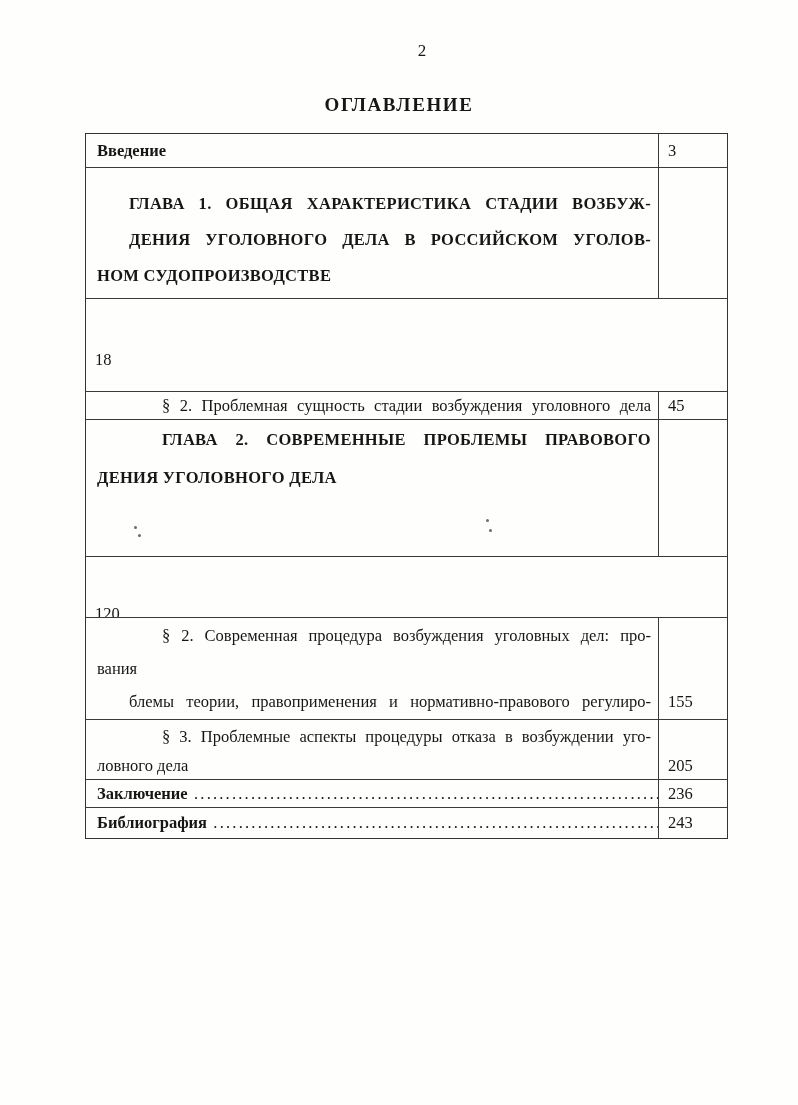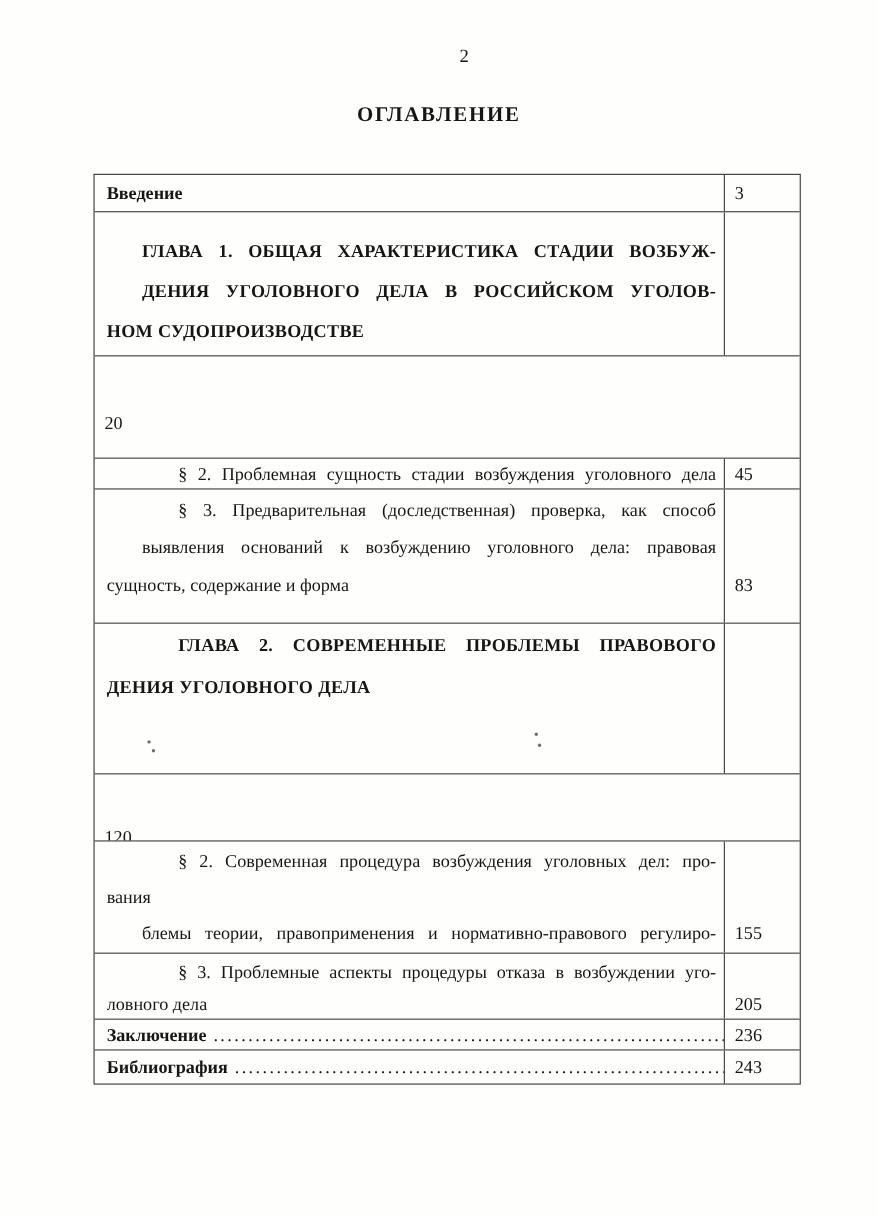--- a/index.html
+++ b/index.html
@@ -10,21 +10,21 @@
   }
   .page-number-top{
     position:absolute;top:41px;left:46px;right:0;text-align:center;
     font-size:17px;
   }
   .doc-title{
     position:absolute;top:94px;left:0;right:0;text-align:center;
     font-size:19px;font-weight:bold;letter-spacing:1.6px;
   }
   .toc{
-    position:absolute;left:85px;top:158px;width:643px;
+    position:absolute;left:85px;top:133px;width:643px;
     border:1.6px solid #343434;box-sizing:border-box;
   }
   .row{display:flex;border-bottom:1.6px solid #3a3a3a;box-sizing:border-box;}
   .row:last-child{border-bottom:none;}
   .tcell{
     width:573px;box-sizing:border-box;border-right:1.6px solid #3a3a3a;
     padding-left:11px;padding-right:7px;position:relative;overflow:hidden;
   }
   .pcell{flex:1 1 auto;box-sizing:border-box;padding-left:9px;overflow:hidden;}
   .ln{font-size:16.5px;}
@@ -74,43 +74,33 @@
     <div class="tcell">
       <div class="ln b j">ГЛАВА 1. ОБЩАЯ ХАРАКТЕРИСТИКА СТАДИИ ВОЗБУЖ-</div>
       <div class="ln b j">ДЕНИЯ УГОЛОВНОГО ДЕЛА В РОССИЙСКОМ УГОЛОВ-</div>
       <div class="ln b">НОМ СУДОПРОИЗВОДСТВЕ</div>
     </div>
     <div class="pcell"></div>
   </div>
 
   <div class="row r2">
     <div class="pcell">
-      <div class="num">20</div>
+      <div class="num">18</div>
     </div>
   </div>
 
   <div class="row r3">
     <div class="tcell">
       <div class="ln j ind">§ 2.  Проблемная сущность стадии возбуждения уголовного дела</div>
     </div>
     <div class="pcell">
       <div class="num">45</div>
     </div>
   </div>
 
-  <div class="row r4">
-    <div class="tcell">
-      <div class="ln j ind">§ 3.  Предварительная (доследственная) проверка, как способ</div>
-      <div class="ln j">выявления оснований к возбуждению уголовного дела: правовая</div>
-      <div class="ln">сущность, содержание и форма</div>
-    </div>
-    <div class="pcell">
-      <div class="num">83</div>
-    </div>
-  </div>
 
   <div class="row r5">
     <div class="tcell">
       <div class="ln b j ind">ГЛАВА 2.  СОВРЕМЕННЫЕ ПРОБЛЕМЫ ПРАВОВОГО</div>
       <div class="ln b">ДЕНИЯ УГОЛОВНОГО ДЕЛА</div>
       <i class="art art-left"></i>
       <i class="art art-right"></i>
     </div>
     <div class="pcell"></div>
   </div>

